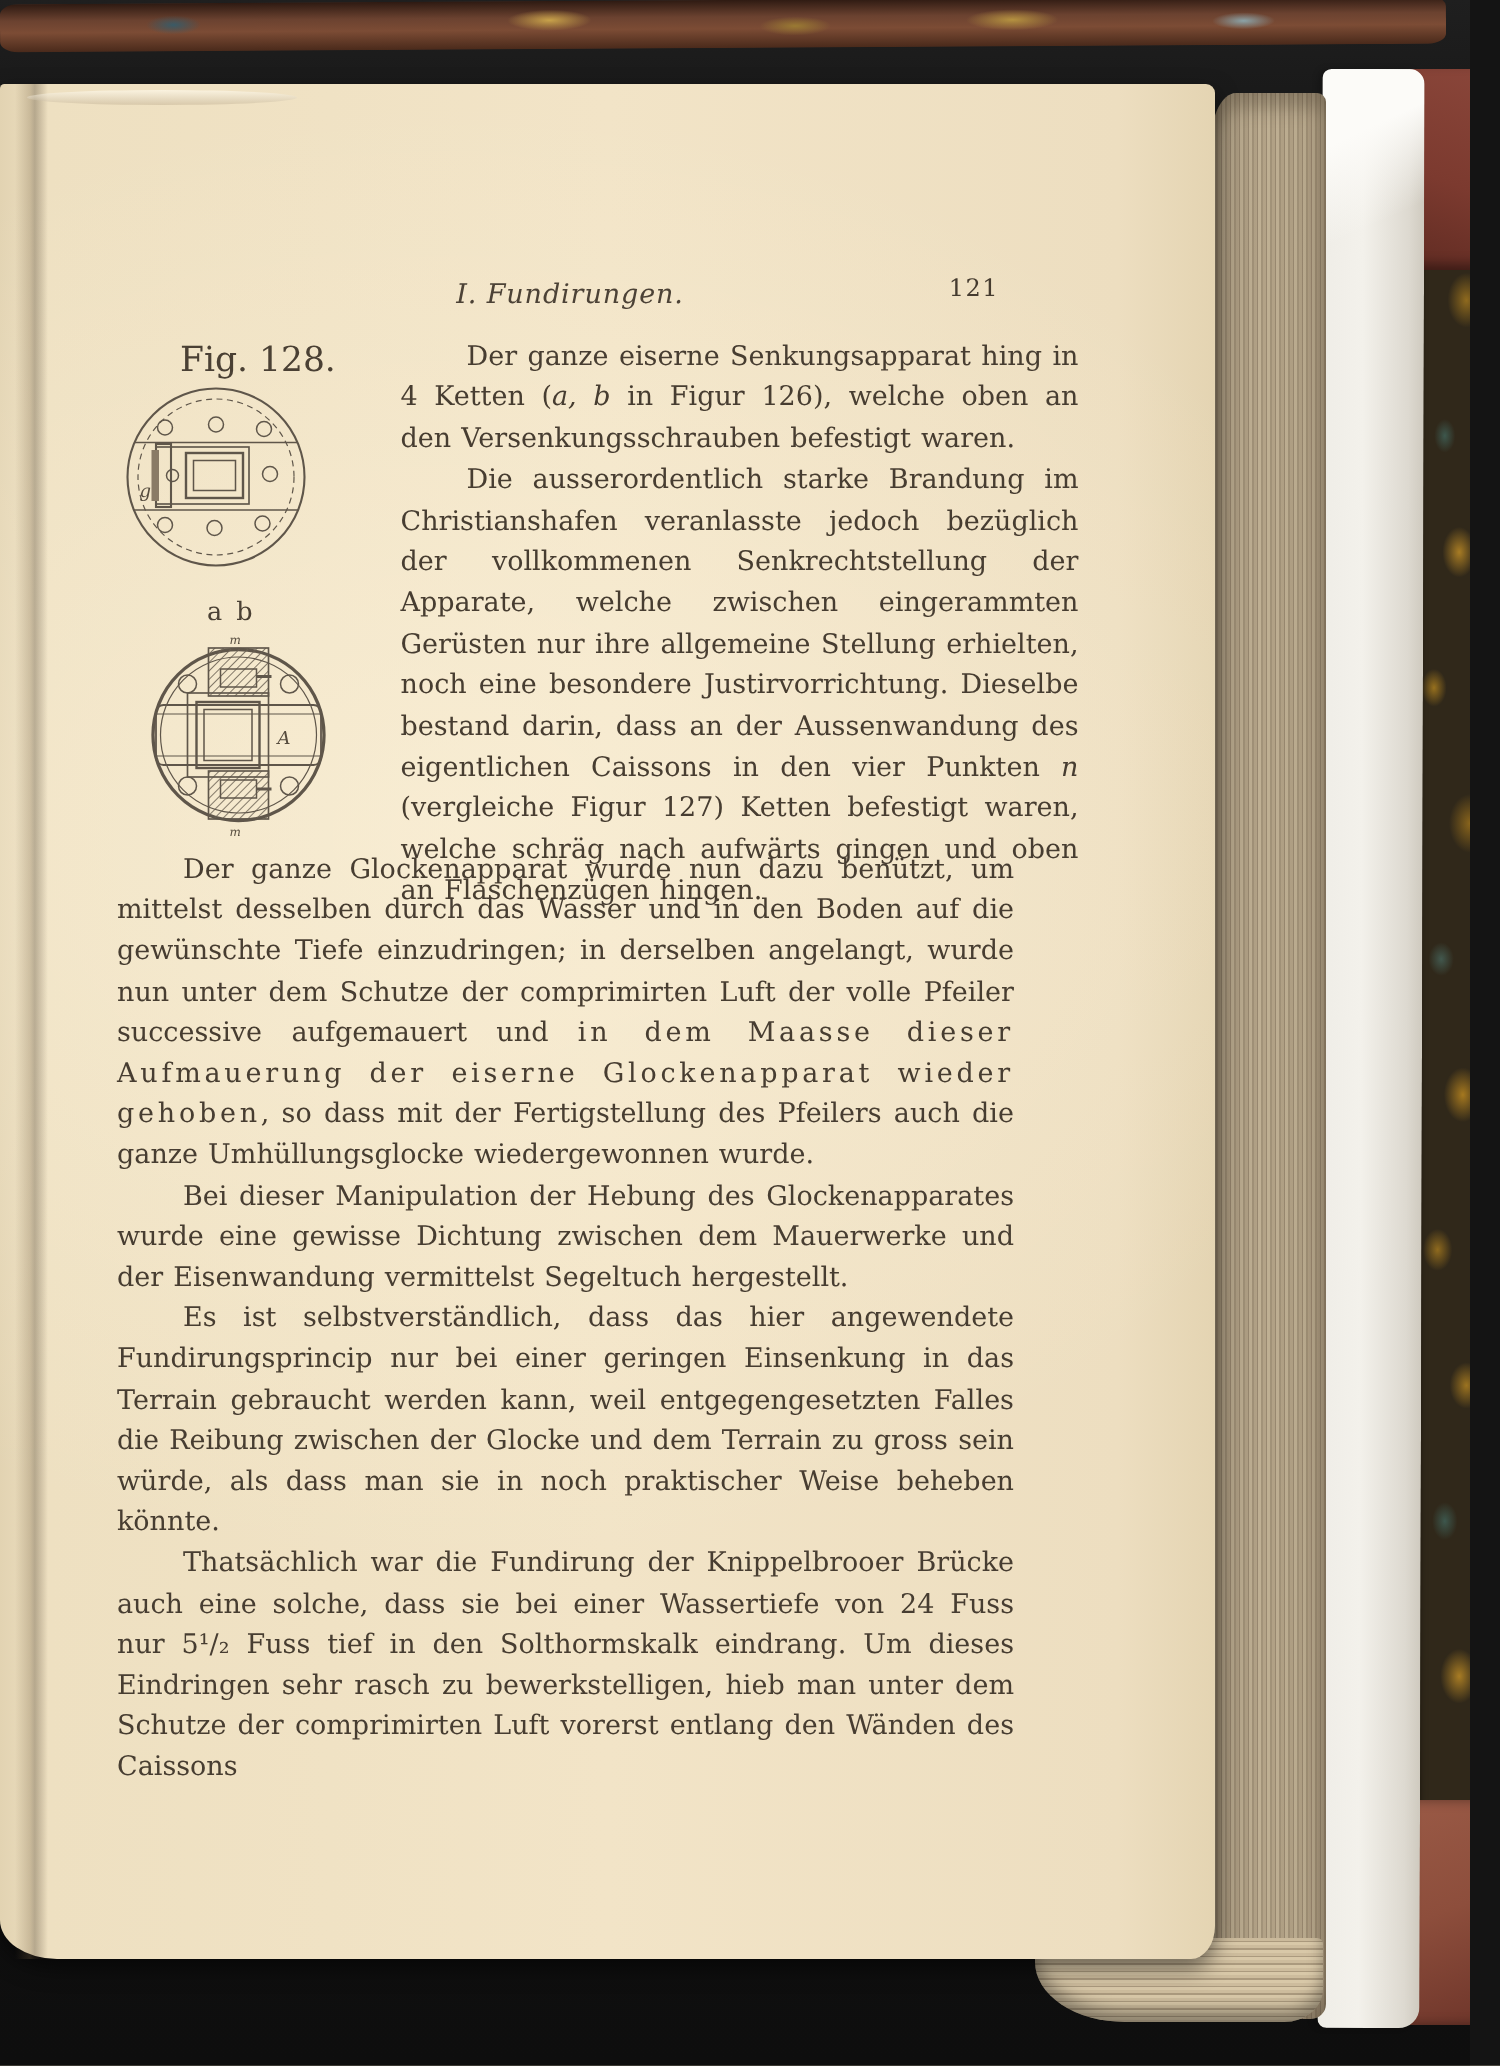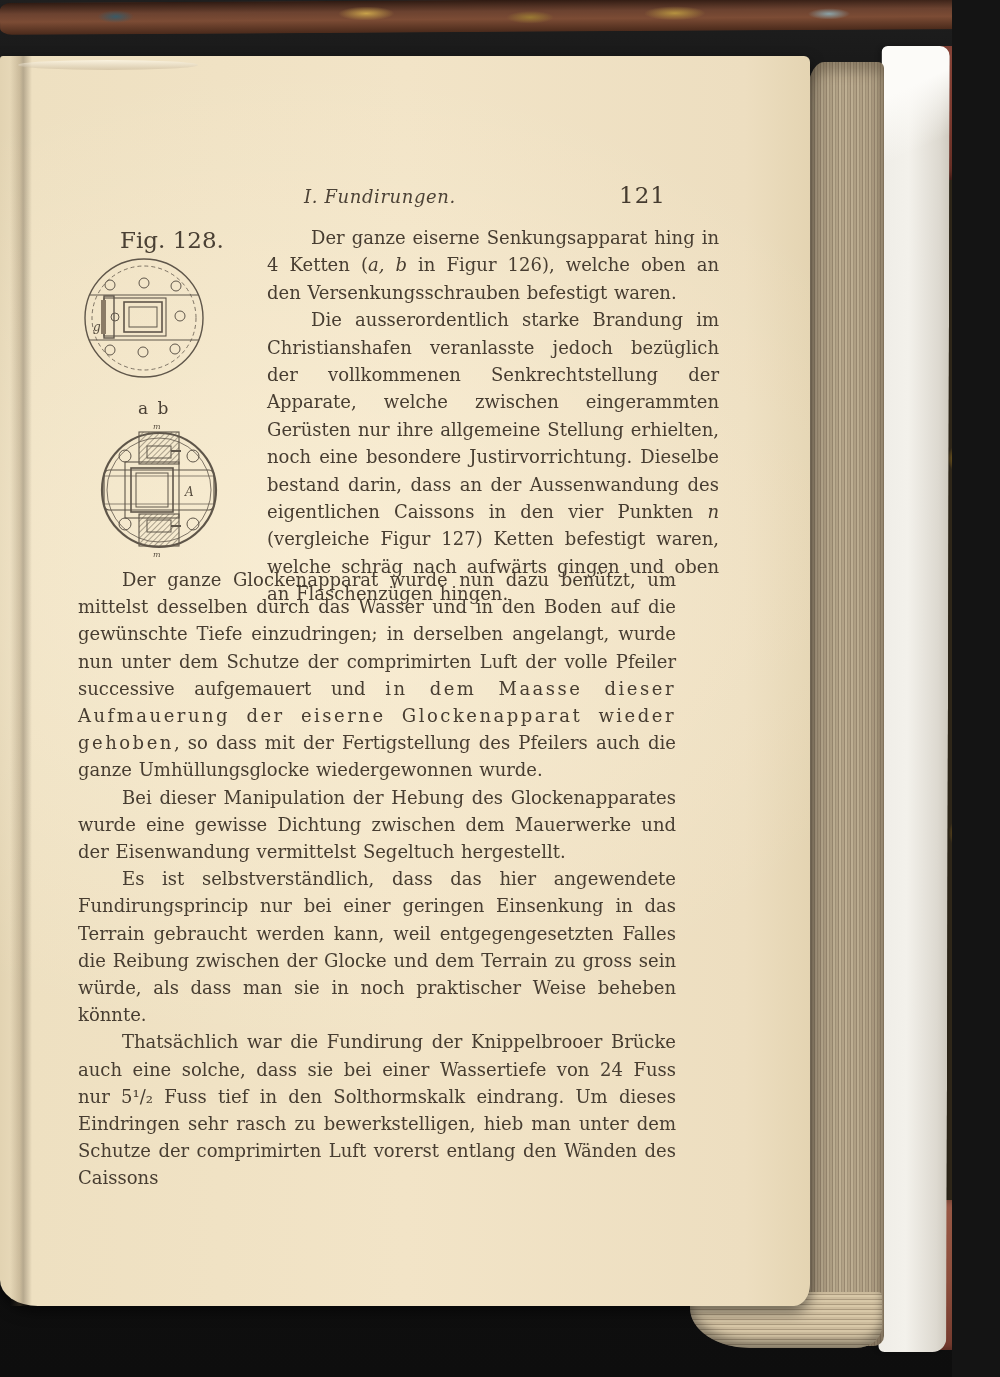--- a/index.html
+++ b/index.html
@@ -1,19 +1,20 @@
 <!DOCTYPE html>
 <html><head>
 <meta charset="utf-8">
 <style>
   html,body{margin:0;padding:0;background:#141414;}
   .scene{
     position:relative; width:952px; height:1377px; overflow:hidden;
     background:linear-gradient(180deg,#1f1f1f 0%,#181818 6%,#121212 60%,#0e0e0e 100%);
     font-family:"DejaVu Serif","Liberation Serif",serif;
+    padding-left:28px;
   }
   
   .spine-top{
     position:absolute; left:0; top:30; width:964px; height:32px;
     transform:rotate(-0.35deg);
     background-color:#5d382a;
     background-image:
       radial-gradient(26px 9px at 12% 45%, #3a5a66, transparent 70%),
       radial-gradient(40px 10px at 38% 40%, #c8a24a, transparent 70%),
       radial-gradient(34px 9px at 55% 55%, #9a7a33, transparent 70%),
@@ -95,21 +96,21 @@
     border-radius:50%;
   }
   
   .content{position:absolute; inset:0; color:#453b2f;}
   .running-title{
     position:absolute; left:200px; top:186px; width:360px; text-align:center;
     font-style:italic; font-size:18px; letter-spacing:.6px; color:#4c4236;
   }
   .page-number{
     position:absolute; left:570px; top:182px; width:96px; text-align:right;
-    font-size:23px; letter-spacing:1px; color:#453b2f;
+    font-size:16px; letter-spacing:1px; color:#453b2f;
   }
   .fig-caption{ position:absolute; left:120px; top:227px; font-size:23px; color:#4a4034;}
   .fig1{ position:absolute; left:68px; top:252px; width:150px; height:150px;}
   .ab-label{ position:absolute; left:138px; top:398px; font-size:17px; color:#4a4034; letter-spacing:2px;}
   .fig2{ position:absolute; left:88px; top:418px; width:142px; height:142px;}
   .text-a{ position:absolute; left:224px; top:224px; width:452px;margin-left:43px;}
   .text-b{ position:absolute; left:78px;  top:566px; width:598px;}
   .text-a p, .text-b p{
     margin:0; text-align:justify; font-size:18px; color:#473d31;
     text-indent:44px; word-spacing:1px;

